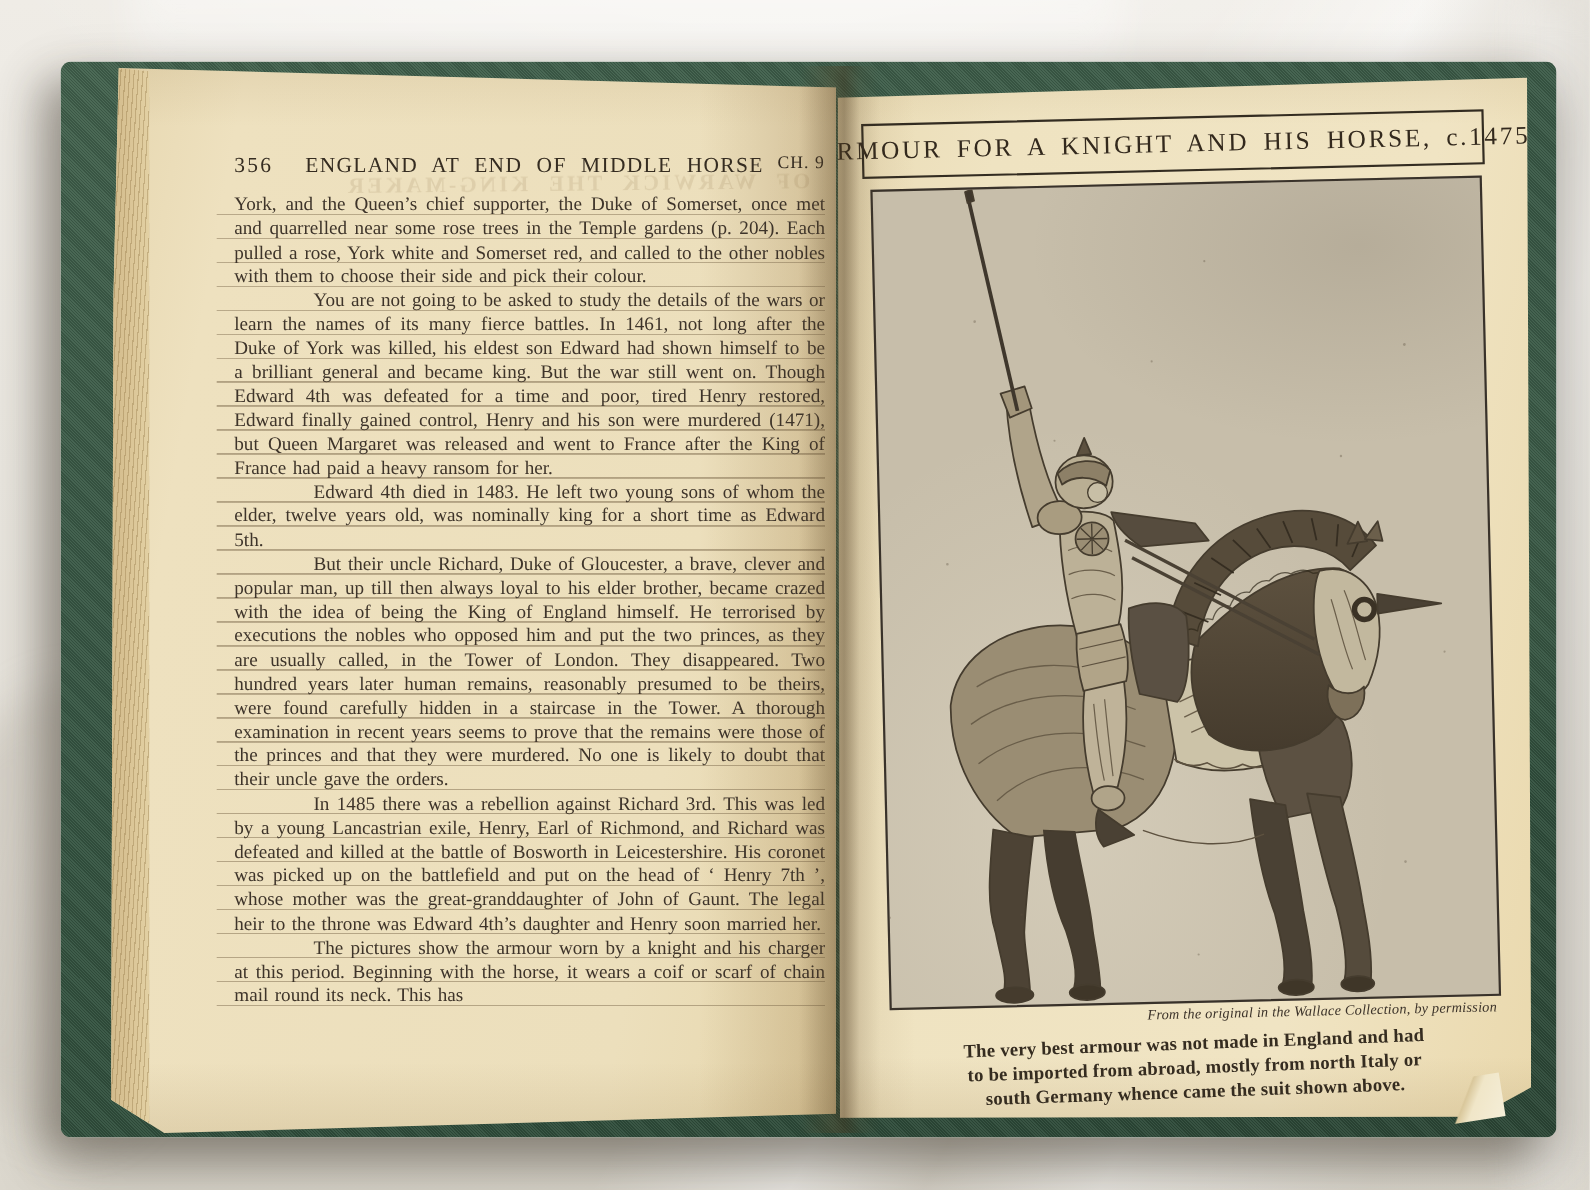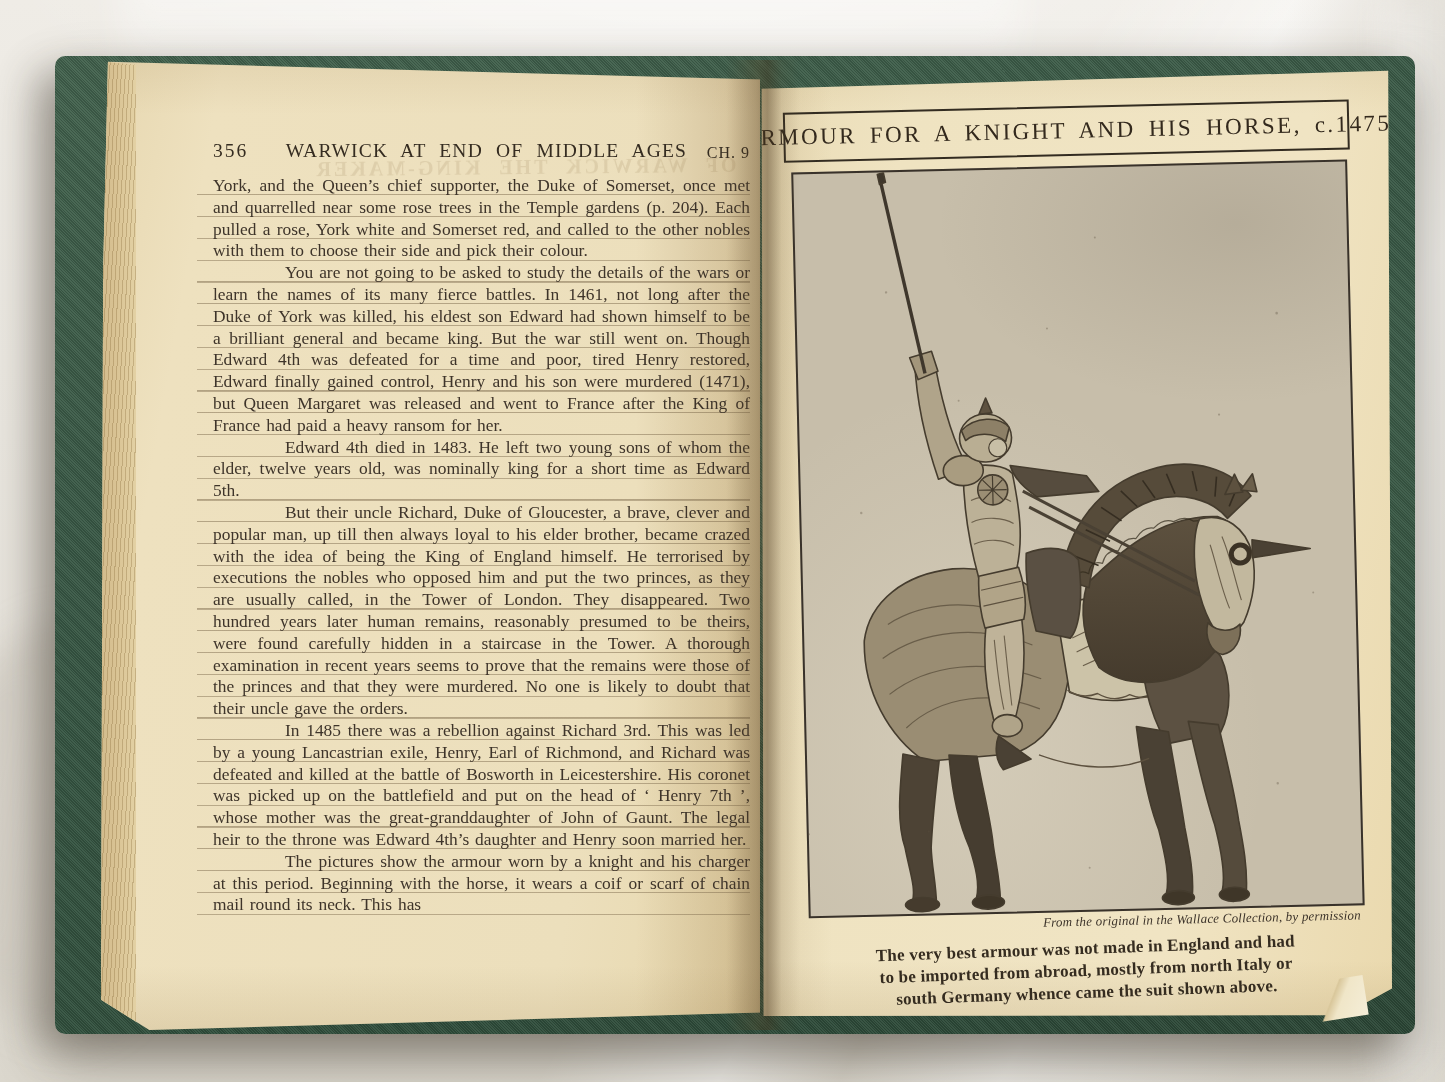--- a/index.html
+++ b/index.html
@@ -38,21 +38,21 @@
   .fore-edge{position:absolute;left:0;top:0;width:66px;height:100%;
     background:
       repeating-linear-gradient(94deg, rgba(120,90,40,.28) 0 1px, rgba(0,0,0,0) 1px 4px),
       linear-gradient(to right,#b59d6e 0%, #cdb586 30%, #d9c394 70%, #e3d1a4 100%);
     clip-path:polygon(38% 0.5%, 100% 0.9%, 100% 99%, 74% 99.8%, 30% 97%, 33% 20%);
   }
   .ghost-title{position:absolute;left:220px;top:100px;width:470px;text-align:center;
     transform:scaleX(-1) rotate(.6deg);filter:blur(.7px);
     font-size:20px;letter-spacing:3px;word-spacing:8px;color:rgba(125,102,58,.14);font-weight:bold;}
   .lp-content{position:absolute;left:143px;top:84px;width:537px;color:#3c3227;}
-  .lp-header{display:flex;align-items:flex-end;font-size:19.5px;letter-spacing:1.2px;color:#352c21;}
+  .lp-header{display:flex;align-items:flex-start;font-size:19.5px;letter-spacing:1.2px;color:#352c21;}
   .lp-header .pnum{width:74px;letter-spacing:2px;}
   .lp-header .rtitle{flex:1;text-align:center;word-spacing:7px;white-space:nowrap;}
   .lp-header .chap{width:64px;text-align:right;font-size:16px;letter-spacing:1px;}
   .lp-text{margin-top:13px;padding-left:16px;margin-left:-16px;
     font-size:17.4px;line-height:21.8px;text-align:justify;word-spacing:1.5px;color:#3e342a;
     background-image:repeating-linear-gradient(to bottom,
       rgba(0,0,0,0) 0px, rgba(0,0,0,0) 19.2px,
       rgba(118,99,70,.5) 19.2px, rgba(118,99,70,.42) 20.4px,
       rgba(0,0,0,0) 20.4px, rgba(0,0,0,0) 21.8px);}
   .lp-text p{margin:0;}
@@ -99,21 +99,21 @@
 </div>
 
 <div class="cover"></div>
 
 <div class="page-left">
   <div class="fore-edge"></div>
   <div class="ghost-title">OF WARWICK THE KING-MAKER</div>
   <div class="lp-content">
     <div class="lp-header">
       <span class="pnum">356</span>
-      <span class="rtitle">WARWICK AT END OF MIDDLE AGES</span>
+      <span class="rtitle">ENGLAND AT END OF MIDDLE HORSE</span>
       <span class="chap">CH. 9</span>
     </div>
     <div class="lp-text" id="paragraphs">
         <p><span>York, and the Queen’s chief supporter, the Duke of Somerset, once met and quarrelled near some rose trees in the Temple gardens (p. 204).  Each pulled a rose, York white and Somerset red, and called to the other nobles with them to choose their side and pick their colour.</span></p>
         <p class="indent"><span>You are not going to be asked to study the details of the wars or learn the names of its many fierce battles.  In 1461, not long after the Duke of York was killed, his eldest son Edward had shown himself to be a brilliant general and became king.  But the war still went on.  Though Edward 4th was defeated for a time and poor, tired Henry restored, Edward finally gained control, Henry and his son were murdered (1471), but Queen Margaret was released and went to France after the King of France had paid a heavy ransom for her.</span></p>
         <p class="indent"><span>Edward 4th died in 1483.  He left two young sons of whom the elder, twelve years old, was nominally king for a short time as Edward 5th.</span></p>
         <p class="indent"><span>But their uncle Richard, Duke of Gloucester, a brave, clever and popular man, up till then always loyal to his elder brother, became crazed with the idea of being the King of England himself.  He terrorised by executions the nobles who opposed him and put the two princes, as they are usually called, in the Tower of London.  They disappeared.  Two hundred years later human remains, reasonably presumed to be theirs, were found carefully hidden in a staircase in the Tower.  A thorough examination in recent years seems to prove that the remains </span><span class="it">were</span><span> those of the princes and that they were murdered.  No one is likely to doubt that their uncle gave the orders.</span></p>
         <p class="indent"><span>In 1485 there was a rebellion against Richard 3rd. This was led by a young Lancastrian exile, Henry, Earl of Richmond, and Richard was defeated and killed at the battle of Bosworth in Leicestershire.  His coronet was picked up on the battlefield and put on the head of ‘ Henry 7th ’, whose mother was the great-granddaughter of John of Gaunt.  The legal heir to the throne was Edward 4th’s daughter and Henry soon married her.</span></p>
         <p class="indent"><span>The pictures show the armour worn by a knight and his charger at this period.  Beginning with the horse, it wears a coif or scarf of chain mail round its neck.  This has</span></p>
       </div>

